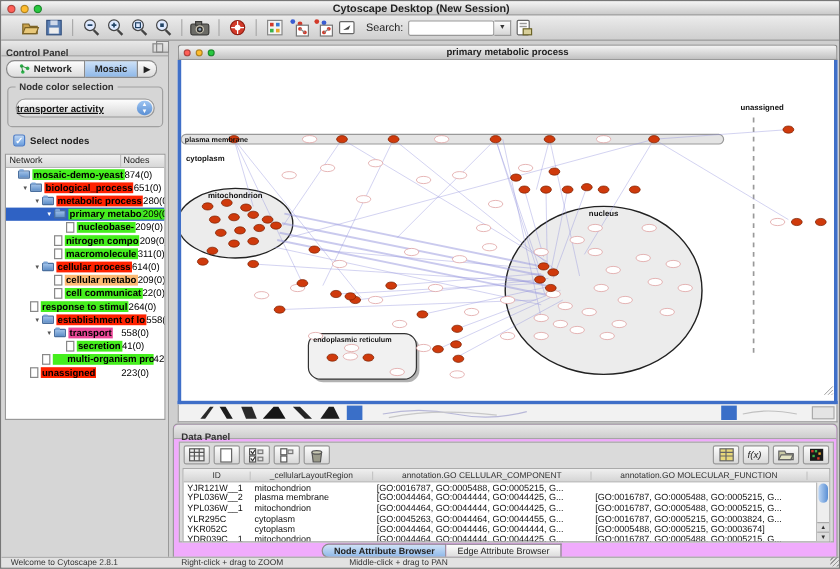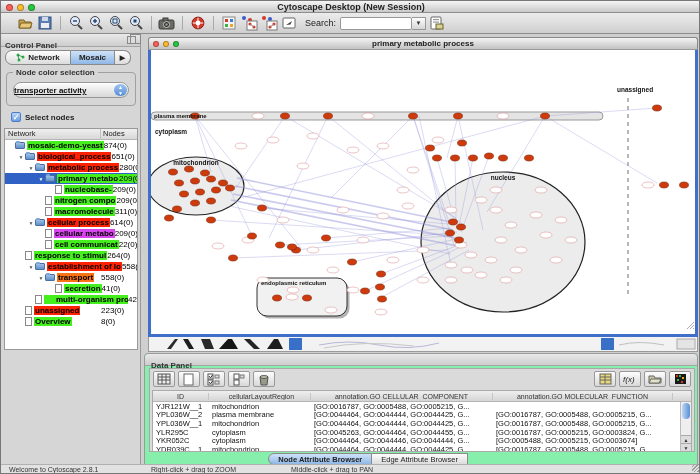--- a/index.html
+++ b/index.html
@@ -81,21 +81,21 @@
   .workspace{position:absolute;left:140px;top:33px;width:560px;height:432px;background:#cfcfcf;}
   .netwin{position:absolute;left:7px;top:3px;width:550px;height:300px;}
   .nw-title{height:13px;background:linear-gradient(#f4f4f4,#c2c2c2);border:1px solid #888;
     border-bottom:1px solid #999;border-radius:3px 3px 0 0;position:relative;}
   .nw-title .t{position:absolute;left:0;right:0;top:1px;text-align:center;font-size:8px;
     font-weight:bold;color:#222;}
   .nw-body{height:287px;border:3px solid #3f6fc8;border-top:none;background:#fff;position:relative;}
   .sliver{position:absolute;left:7px;top:303px;width:550px;height:15px;background:#f2f2f2;
     border:1px solid #9a9a9a;border-top:none;overflow:hidden;}
   
-  .dpanel{position:absolute;left:3px;top:319px;width:554px;height:112px;background:#86efac;
+  .dpanel{position:absolute;left:3px;top:319px;width:554px;height:112px;background:#f0abfc;
     border:1px solid #9a9a9a;border-radius:4px 4px 0 0;}
   .dp-head{height:12px;background:linear-gradient(#e9e9e9,#cdcdcd);border-bottom:1px solid #a5a5a5;
     border-radius:4px 4px 0 0;}
   .dp-head span{font-size:8px;font-weight:bold;color:#333;margin-left:6px;line-height:12px;}
   .dp-body{position:absolute;left:4px;top:14px;width:546px;height:84px;background:#dadada;
     border:1px solid #a8a8a8;}
   .dp-toolbar{height:20px;display:flex;align-items:center;padding:0 3px;gap:3px;}
   .dbtn{width:22px;height:16px;border:1px solid #999;border-radius:2px;
     background:linear-gradient(#fdfdfd,#d8d8d8);display:flex;align-items:center;justify-content:center;}
   .dp-spacer{flex:1;}
@@ -344,21 +344,21 @@
             <span style="width: 22px; flex: 0 0 auto;"></span>
             <span class="tr-exp">▼</span>
             <span class="tr-ico folder"></span>
             <span class="tr-lbl" style="background: rgb(255, 34, 0);">cellular process</span>
             <span class="tr-count">614(0)</span>
           </div>
           <div class="tree-row">
             <span style="width: 32px; flex: 0 0 auto;"></span>
             <span class="tr-exp"></span>
             <span class="tr-ico file"></span>
-            <span class="tr-lbl" style="background: #d946ef;">cellular metabo</span>
+            <span class="tr-lbl" style="background: #fdba74;">cellular metabo</span>
             <span class="tr-count">209(0)</span>
           </div>
           <div class="tree-row">
             <span style="width: 32px; flex: 0 0 auto;"></span>
             <span class="tr-exp"></span>
             <span class="tr-ico file"></span>
             <span class="tr-lbl" style="background: rgb(69, 238, 29);">cell communicat</span>
             <span class="tr-count">22(0)</span>
           </div>
           <div class="tree-row">
@@ -372,21 +372,21 @@
             <span style="width: 22px; flex: 0 0 auto;"></span>
             <span class="tr-exp">▼</span>
             <span class="tr-ico folder"></span>
             <span class="tr-lbl" style="background: rgb(255, 34, 0);">establishment of lo</span>
             <span class="tr-count">558(0)</span>
           </div>
           <div class="tree-row">
             <span style="width: 32px; flex: 0 0 auto;"></span>
             <span class="tr-exp">▼</span>
             <span class="tr-ico folder"></span>
-            <span class="tr-lbl" style="background: #f97316;">transport</span>
+            <span class="tr-lbl" style="background: #ec4899;">transport</span>
             <span class="tr-count">558(0)</span>
           </div>
           <div class="tree-row">
             <span style="width: 42px; flex: 0 0 auto;"></span>
             <span class="tr-exp"></span>
             <span class="tr-ico file"></span>
             <span class="tr-lbl" style="background: rgb(69, 238, 29);">secretion</span>
             <span class="tr-count">41(0)</span>
           </div>
           <div class="tree-row">
@@ -395,27 +395,20 @@
             <span class="tr-ico file"></span>
             <span class="tr-lbl" style="background: rgb(69, 238, 29); padding-left: 12px;">multi-organism pro</span>
             <span class="tr-count">42(0)</span>
           </div>
           <div class="tree-row">
             <span style="width: 12px; flex: 0 0 auto;"></span>
             <span class="tr-exp"></span>
             <span class="tr-ico file"></span>
             <span class="tr-lbl" style="background: rgb(255, 34, 0);">unassigned</span>
             <span class="tr-count">223(0)</span>
-          </div>
-          <div class="tree-row">
-            <span style="width: 12px; flex: 0 0 auto;"></span>
-            <span class="tr-exp"></span>
-            <span class="tr-ico file"></span>
-            <span class="tr-lbl" style="background: rgb(69, 238, 29);">Overview</span>
-            <span class="tr-count">8(0)</span>
           </div>
         </div>
     </div>
   </div>
 
   <div class="workspace">
 
     <div class="netwin">
       <div class="nw-title">
         <div class="lights" style="top:3px;left:4px;">

